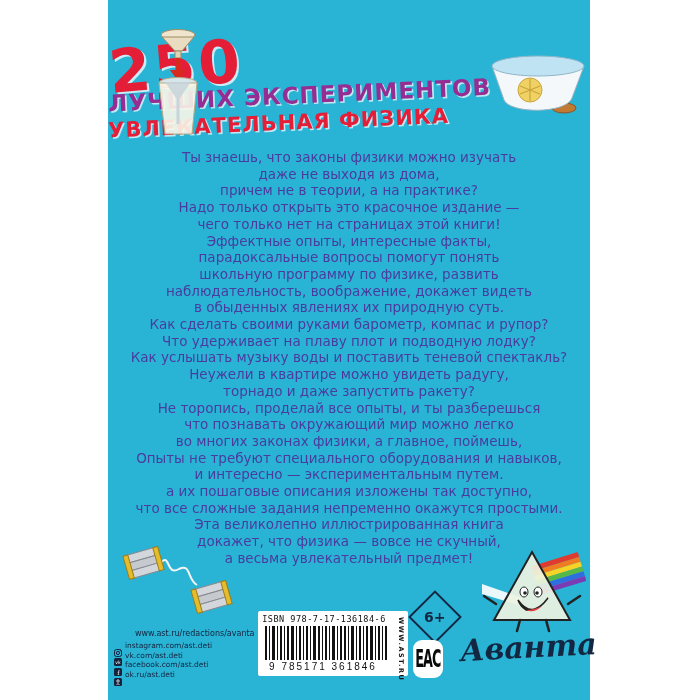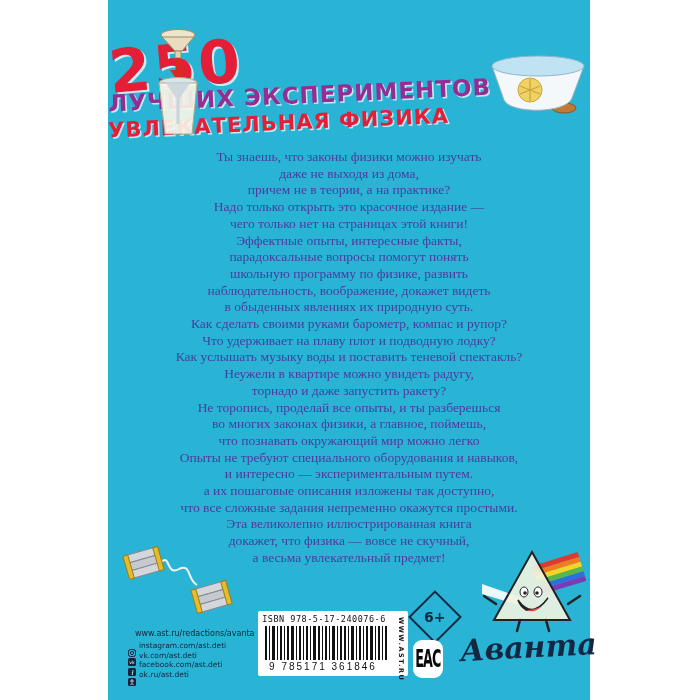--- a/index.html
+++ b/index.html
@@ -12,35 +12,35 @@
   .t2{position:absolute;left:0;right:0;top:80px;font-size:23px;font-weight:bold;
       color:#952d92;letter-spacing:1px;transform:rotate(-2.5deg);
       text-shadow:1.5px 1.5px 0 rgba(255,255,255,.7);}
   .t3{position:absolute;left:0;right:0;top:108px;font-size:21px;font-weight:bold;
       color:#e51e38;letter-spacing:1px;transform:rotate(-2.5deg);
       text-shadow:1.5px 1.5px 0 rgba(255,255,255,.7);}
 
   
   .body-text{position:absolute;left:4px;right:4px;top:149px;text-align:center;
              color:#4a3c9f;font-size:13.5px;}
-  .bline{line-height:16.7px;white-space:nowrap;font-family:Liberation Serif, serif;}
+  .bline{line-height:16.7px;white-space:nowrap;}
 
   
   .ill{position:absolute;}
   .ill-funnel{left:30px;top:24px;}
   .ill-bowl{left:378px;top:46px;}
   .ill-batt{left:5px;top:543px;}
   .ill-prism{left:374px;top:548px;}
 
   
   .join-banner{position:absolute;left:12px;top:611px;width:138px;height:15px;
                background:#0c0c0c;color:#f2f2f2;font-size:8.5px;line-height:15px;
                text-align:center;}
   .site-url{position:absolute;left:12px;top:629px;font-size:8px;color:#15233d;margin-left:15px;}
-  .socials{position:absolute;left:20px;top:641px;}
+  .socials{position:absolute;left:6px;top:641px;}
   .soc-row{display:flex;align-items:center;height:9.6px;margin-bottom:0;}
   .soc-icon{width:8px;height:8px;margin-right:3px;display:inline-block;}
   .soc-label{font-size:7.5px;color:#15233d;line-height:9.6px;}
 
   .barcode-panel{position:absolute;left:150px;top:611px;width:150px;height:65px;
                  background:#ffffff;border-radius:2px;}
   .isbn{position:absolute;left:0;right:18px;top:3px;text-align:center;
         font-family:"DejaVu Sans Mono", monospace;font-size:8.5px;color:#111;
         letter-spacing:.5px;}
   .bars{position:absolute;left:7px;top:15px;}
@@ -107,22 +107,22 @@
     <div class="bline">парадоксальные вопросы помогут понять</div>
     <div class="bline">школьную программу по физике, развить</div>
     <div class="bline">наблюдательность, воображение, докажет видеть</div>
     <div class="bline">в обыденных явлениях их природную суть.</div>
     <div class="bline">Как сделать своими руками барометр, компас и рупор?</div>
     <div class="bline">Что удерживает на плаву плот и подводную лодку?</div>
     <div class="bline">Как услышать музыку воды и поставить теневой спектакль?</div>
     <div class="bline">Неужели в квартире можно увидеть радугу,</div>
     <div class="bline">торнадо и даже запустить ракету?</div>
     <div class="bline">Не торопись, проделай все опыты, и ты разберешься</div>
+    <div class="bline">что познавать окружающий мир можно легко</div>
     <div class="bline">во многих законах физики, а главное, поймешь,</div>
-    <div class="bline">что познавать окружающий мир можно легко</div>
     <div class="bline">Опыты не требуют специального оборудования и навыков,</div>
     <div class="bline">и интересно — экспериментальным путем.</div>
     <div class="bline">а их пошаговые описания изложены так доступно,</div>
     <div class="bline">что все сложные задания непременно окажутся простыми.</div>
     <div class="bline">Эта великолепно иллюстрированная книга</div>
     <div class="bline">докажет, что физика — вовсе не скучный,</div>
     <div class="bline">а весьма увлекательный предмет!</div>
   </div>
 
   <span class="ill ill-batt">
@@ -207,21 +207,21 @@
             <rect width="8" height="8" rx="1.5" fill="#15233d"></rect>
             <circle cx="4" cy="3" r="1.2" fill="none" stroke="#fff" stroke-width=".8"></circle>
             <path d="M2.5 6.5 Q4 5 5.5 6.5" fill="none" stroke="#fff" stroke-width=".8"></path>
           </svg>
       </span>
       <span class="soc-label">ok.ru/ast.deti</span>
     </div>
   </div>
 
   <div class="barcode-panel">
-    <div class="isbn">ISBN 978-5-17-240076-6</div>
+    <div class="isbn">ISBN 978-7-17-136184-6</div>
     <span class="bars">
       <svg width="122" height="34" viewBox="0 0 122 34">
         <path fill="#111" d="M0 0h2v34h-2z M4 0h1v34h-1z M7 0h3v34h-3z M12 0h1v34h-1z M15 0h2v34h-2z M19 0h1v34h-1z M22 0h2v34h-2z M26 0h3v34h-3z M31 0h1v34h-1z M34 0h2v34h-2z M38 0h1v34h-1z M41 0h2v34h-2z M45 0h1v34h-1z M48 0h3v34h-3z M53 0h2v34h-2z M57 0h1v34h-1z M60 0h2v34h-2z M64 0h1v34h-1z M67 0h3v34h-3z M72 0h1v34h-1z M75 0h2v34h-2z M79 0h2v34h-2z M83 0h1v34h-1z M86 0h3v34h-3z M91 0h1v34h-1z M94 0h2v34h-2z M98 0h1v34h-1z M101 0h2v34h-2z M105 0h3v34h-3z M110 0h1v34h-1z M113 0h2v34h-2z M117 0h1v34h-1z M120 0h2v34h-2z"></path>
       </svg>
     </span>
     <div class="bdigits">9 785171 361846</div>
     <div class="vsite">WWW.AST.RU</div>
   </div>
 
   <div class="age-badge">

